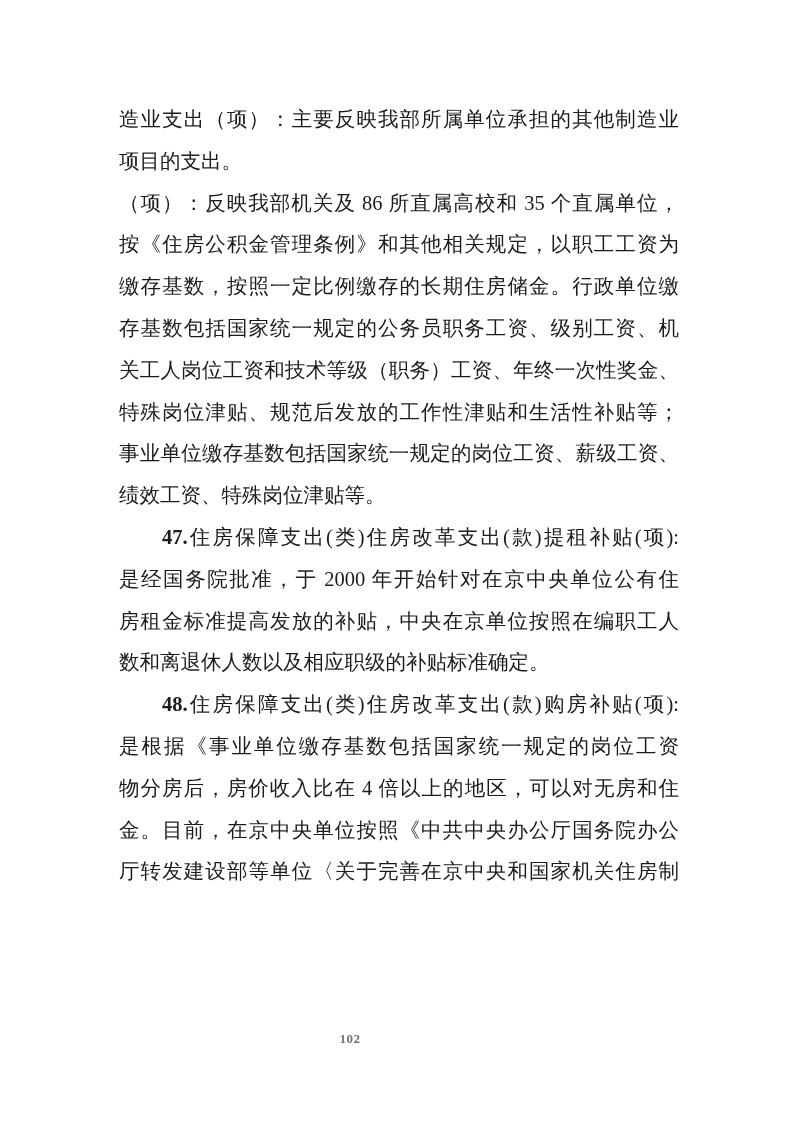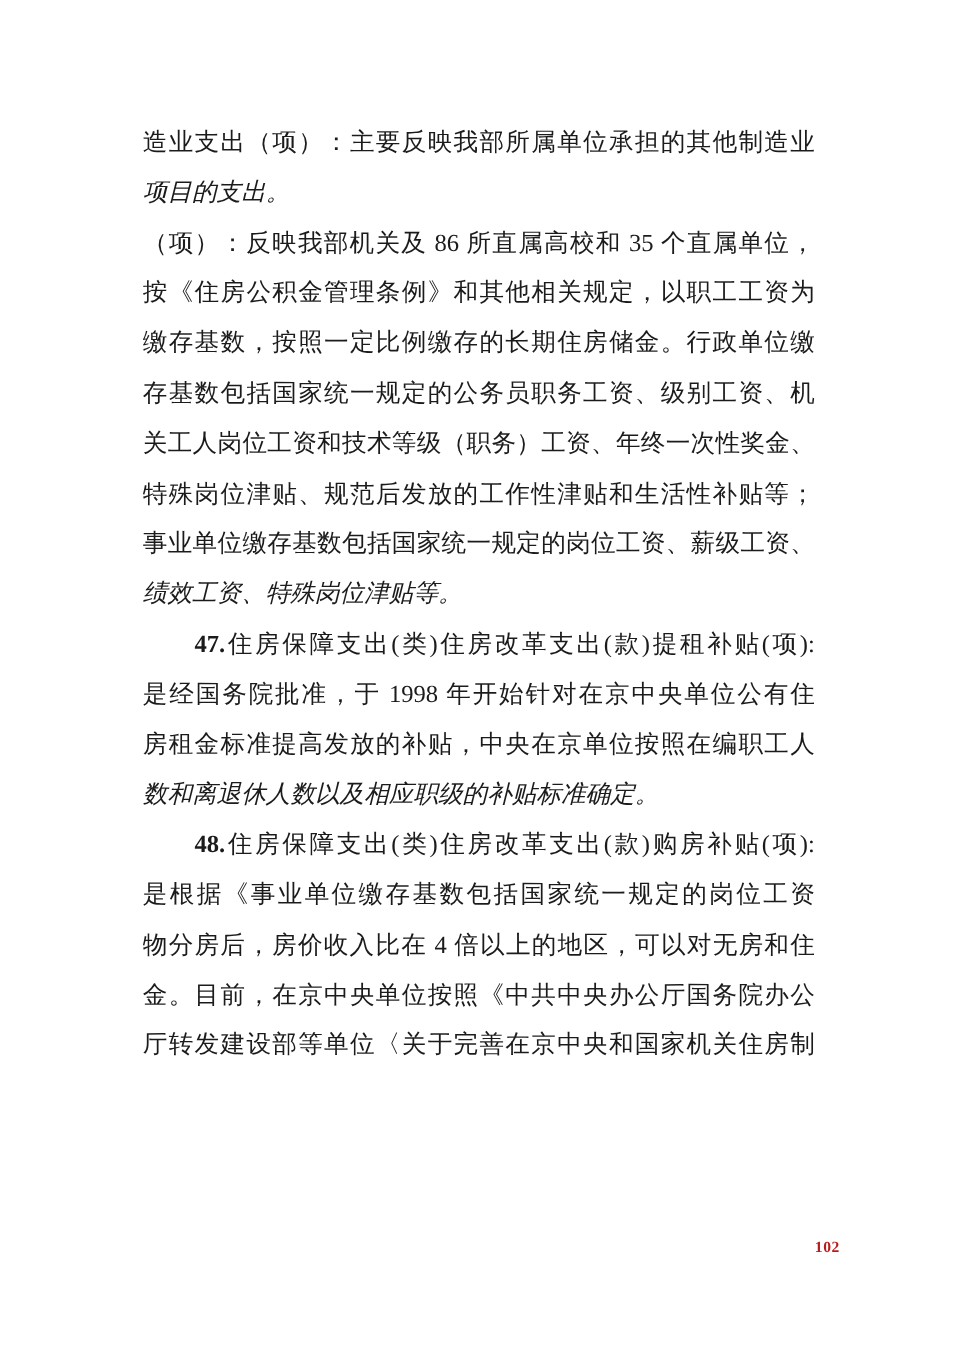--- a/index.html
+++ b/index.html
@@ -26,57 +26,56 @@
     height: 41.8px;
     line-height: 41.8px;
     font-size: 20.5px;
     text-align: justify;
     text-align-last: justify;
     overflow: hidden;
   }
   .line.pend {          
     text-align: right;
     text-align-last: left;
-    font-style: italic;
   }
   .line.ind {           
     text-indent: 43px;
   }
   .pnum {               
     font-weight: bold;
   }
   .pageno {
     position: absolute;
     top: 1031px;
     left: 0;
     width: 100%;
-    text-align: right;
+    text-align: center;
     font-size: 13px;
     font-weight: bold;
     letter-spacing: 0.5px;
-    color: #b91c1c;
+    color: #737373;
   }
 </style>
 </head>
 <body>
 
 <div class="page">
   <div class="textblock">
     <div class="line">造业支出（项）：主要反映我部所属单位承担的其他制造业</div>
     <div class="line pend">项目的支出。</div>
     <div class="line">（项）：反映我部机关及 86 所直属高校和 35 个直属单位，</div>
     <div class="line">按《住房公积金管理条例》和其他相关规定，以职工工资为</div>
     <div class="line">缴存基数，按照一定比例缴存的长期住房储金。行政单位缴</div>
     <div class="line">存基数包括国家统一规定的公务员职务工资、级别工资、机</div>
     <div class="line">关工人岗位工资和技术等级（职务）工资、年终一次性奖金、</div>
     <div class="line">特殊岗位津贴、规范后发放的工作性津贴和生活性补贴等；</div>
     <div class="line">事业单位缴存基数包括国家统一规定的岗位工资、薪级工资、</div>
     <div class="line pend">绩效工资、特殊岗位津贴等。</div>
     <div class="line ind"><span class="pnum">47.</span><span>住房保障支出(类)住房改革支出(款)提租补贴(项):</span></div>
-    <div class="line">是经国务院批准，于 1998 年开始针对在京中央单位公有住</div>
+    <div class="line">是经国务院批准，于 2000 年开始针对在京中央单位公有住</div>
     <div class="line">房租金标准提高发放的补贴，中央在京单位按照在编职工人</div>
     <div class="line pend">数和离退休人数以及相应职级的补贴标准确定。</div>
     <div class="line ind"><span class="pnum">48.</span><span>住房保障支出(类)住房改革支出(款)购房补贴(项):</span></div>
     <div class="line">是根据《事业单位缴存基数包括国家统一规定的岗位工资</div>
     <div class="line">物分房后，房价收入比在 4 倍以上的地区，可以对无房和住</div>
     <div class="line">金。目前，在京中央单位按照《中共中央办公厅国务院办公</div>
     <div class="line">厅转发建设部等单位〈关于完善在京中央和国家机关住房制</div>
   </div>
   <div class="pageno">102</div>
 </div>

